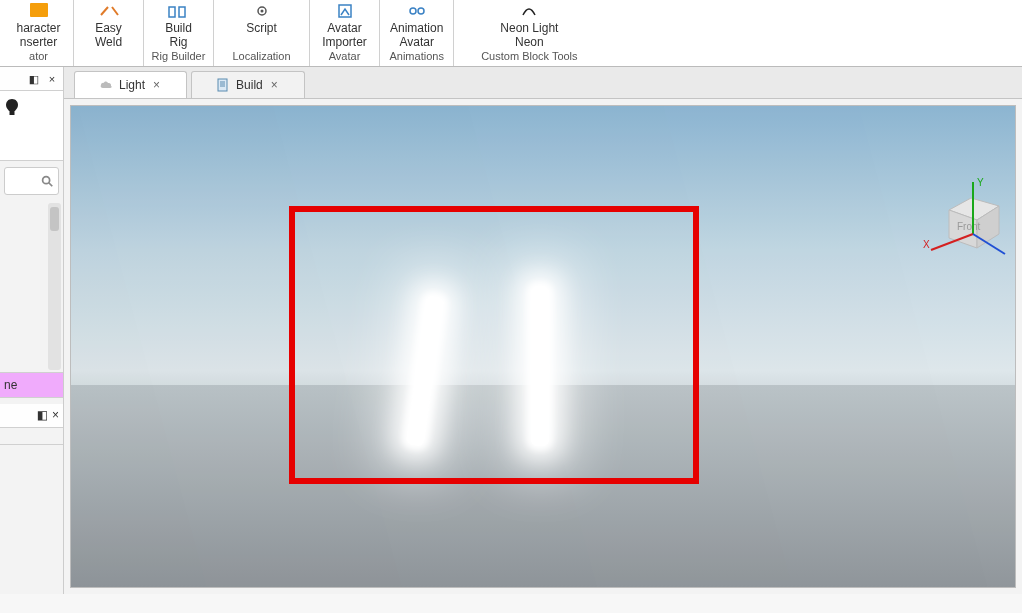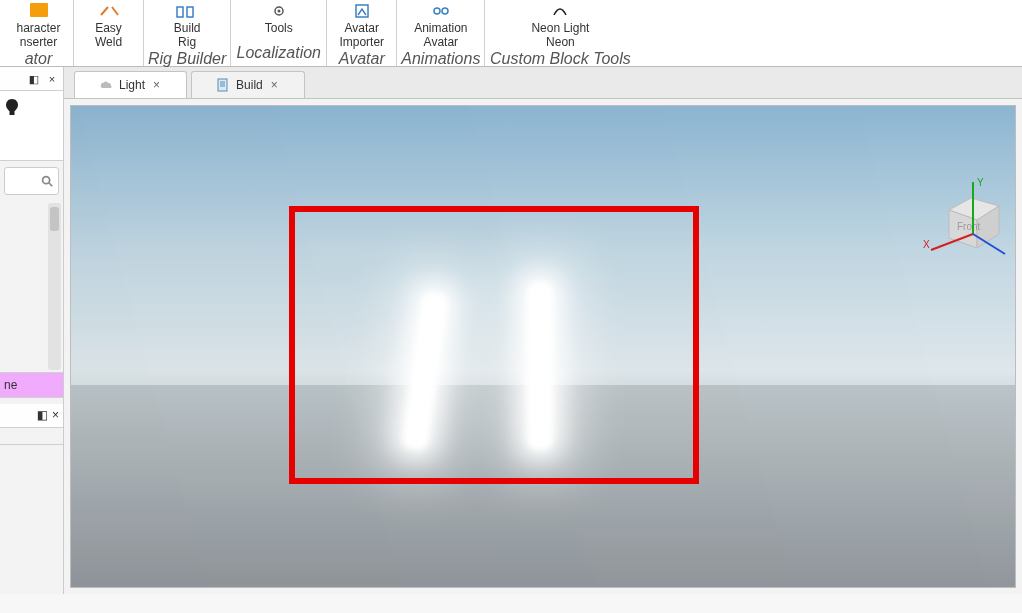--- a/index.html
+++ b/index.html
@@ -46,26 +46,25 @@
     line-height: 1.15;
     text-align: center;
     cursor: default;
   }
   .ribbon-icon {
     width: 24px; height: 18px;
     margin-bottom: 2px;
     display: flex; align-items: center; justify-content: center;
   }
   .ribbon-group-label {
-    font-size: 16px;
+    font-size: 11px;
     text-align: center;
     color: #555;
     padding-bottom: 2px;
     white-space: nowrap;
-    font-style: italic;
   }
 
   
   .main {
     display: flex;
     height: 527px;
     position: relative;
   }
 
   
@@ -292,21 +291,21 @@
 
   <div class="ribbon-group" style="min-width:96px">
     <div class="ribbon-group-top">
       <div class="ribbon-item">
         <div class="ribbon-icon">
           <svg width="20" height="16" viewBox="0 0 20 16">
               <circle cx="10" cy="8" r="4" fill="none" stroke="#555" stroke-width="1.5"></circle>
               <circle cx="10" cy="8" r="1.5" fill="#555"></circle>
             </svg>
         </div>
-        <span>Tools</span>
+        <span>Script</span>
         <span></span>
       </div>
     </div>
     <div class="ribbon-group-label">Localization</div>
   </div>
 
   <div class="ribbon-group">
     <div class="ribbon-group-top">
       <div class="ribbon-item">
         <div class="ribbon-icon">

